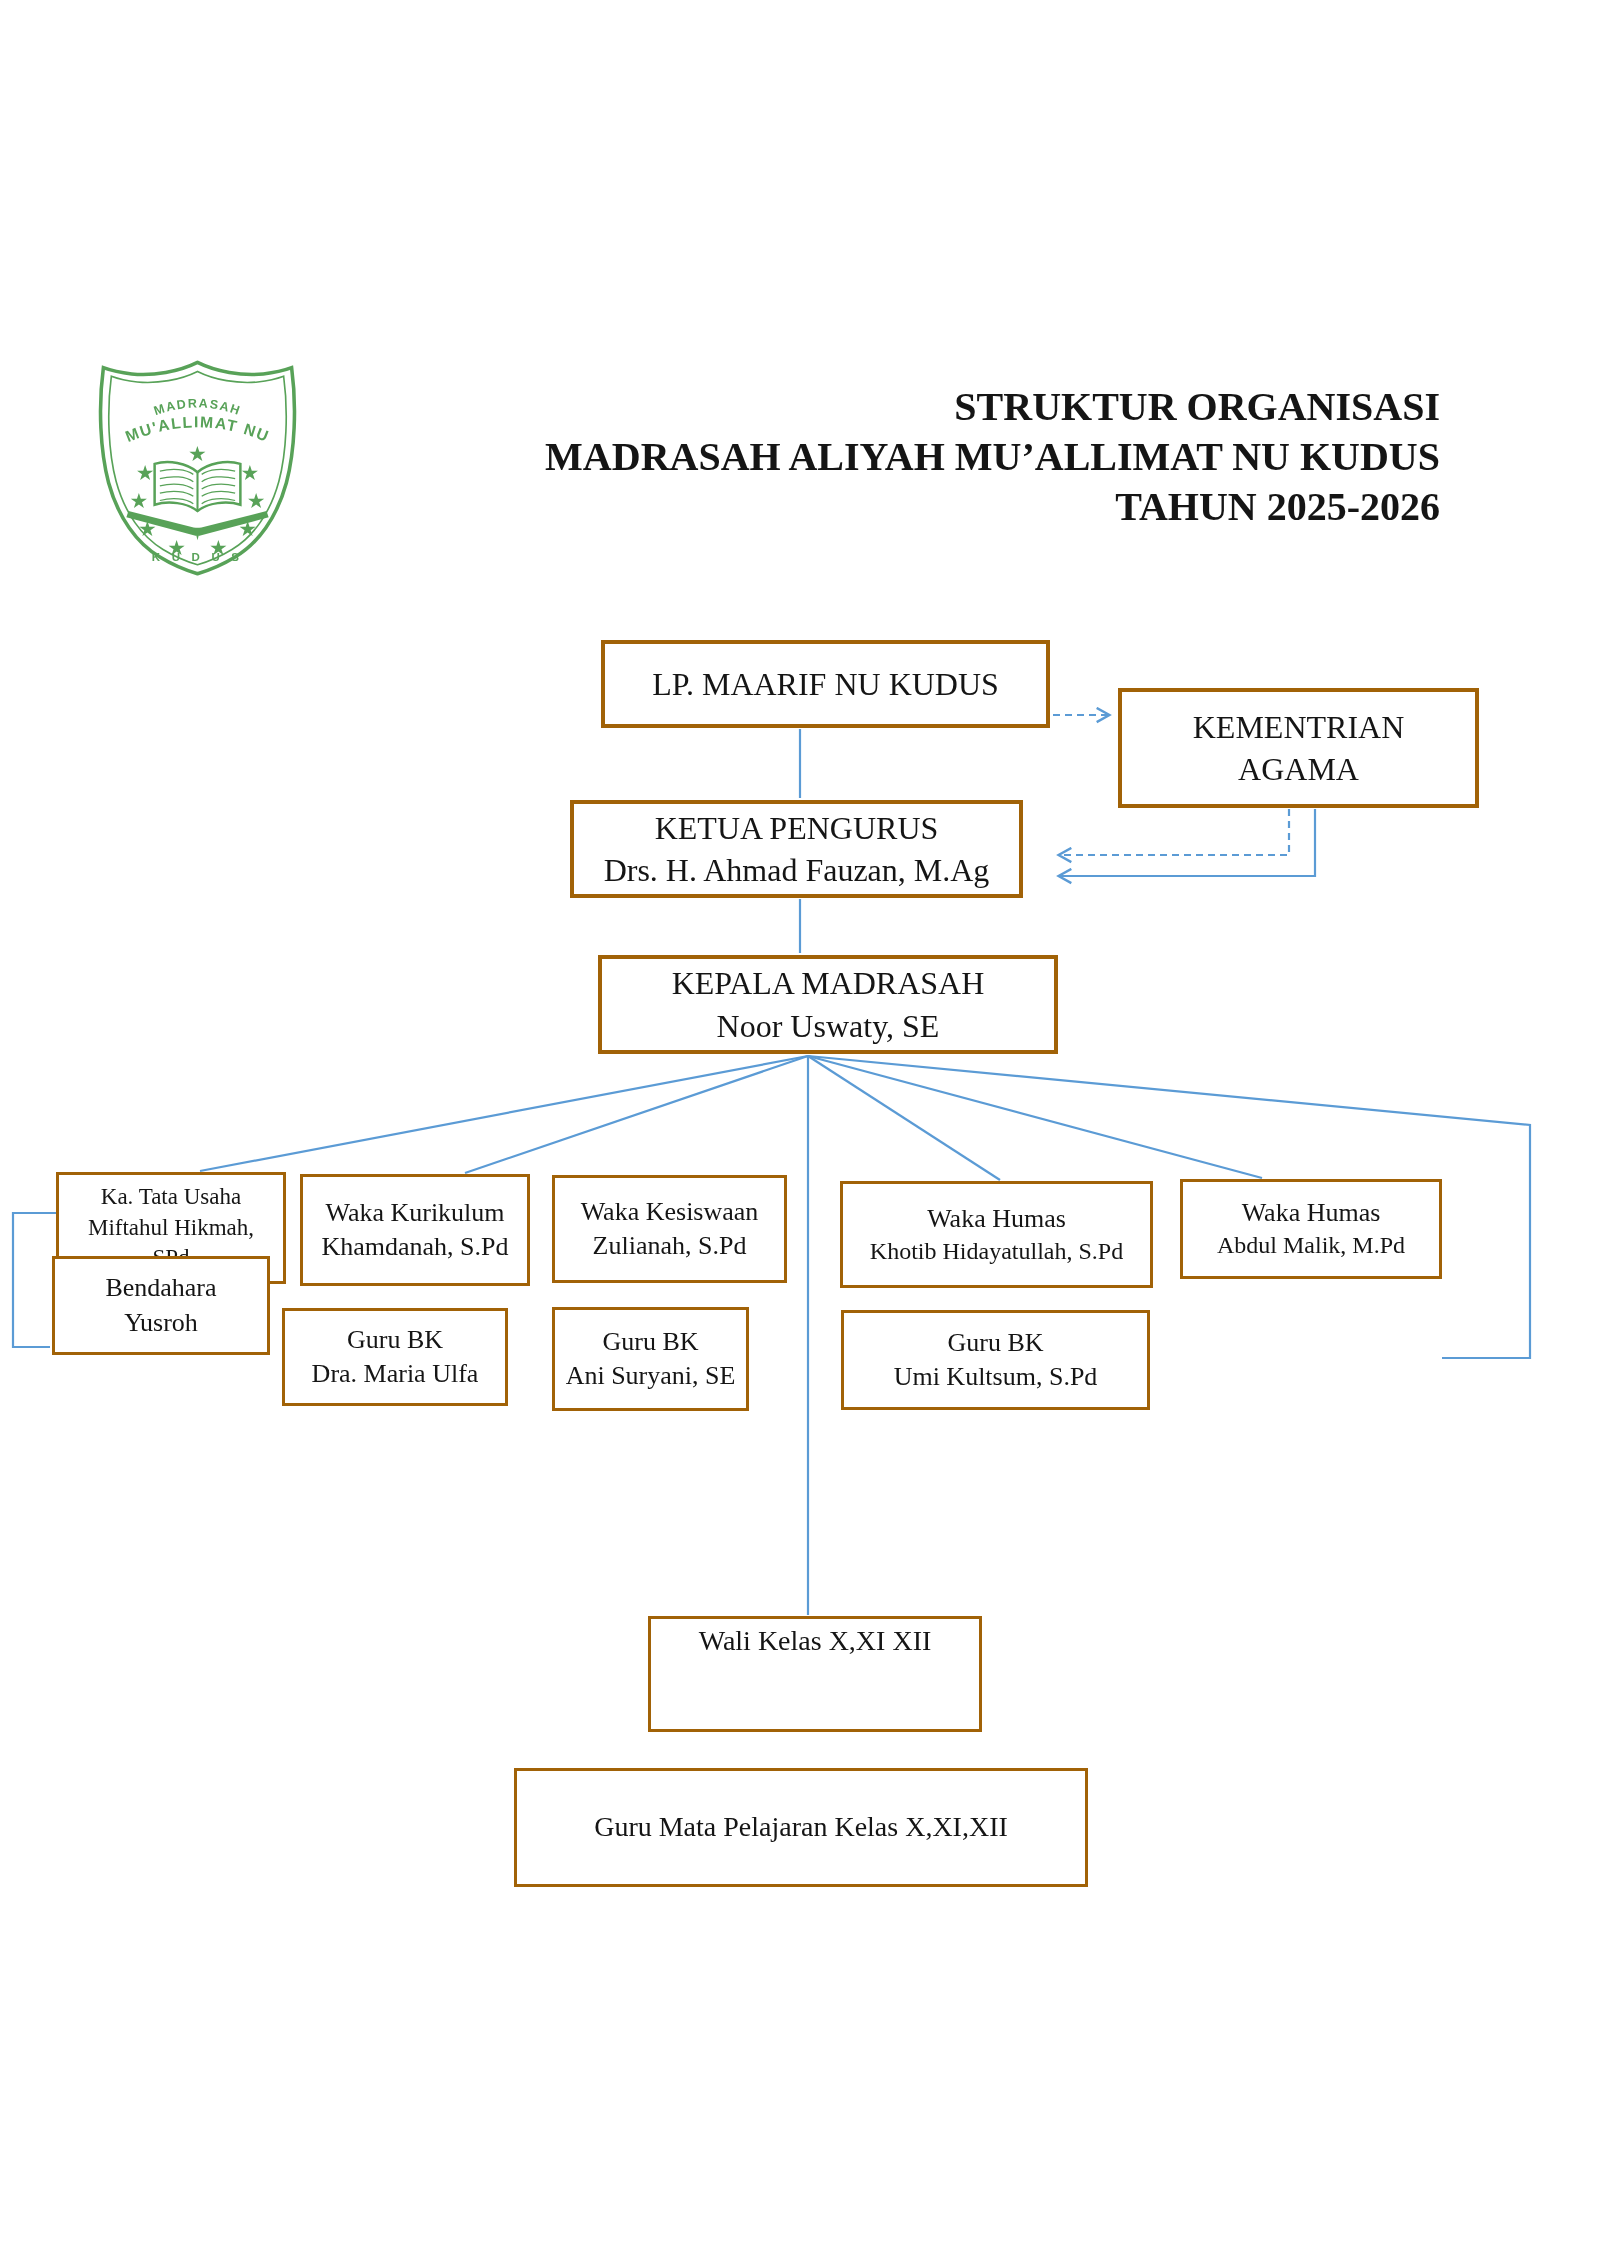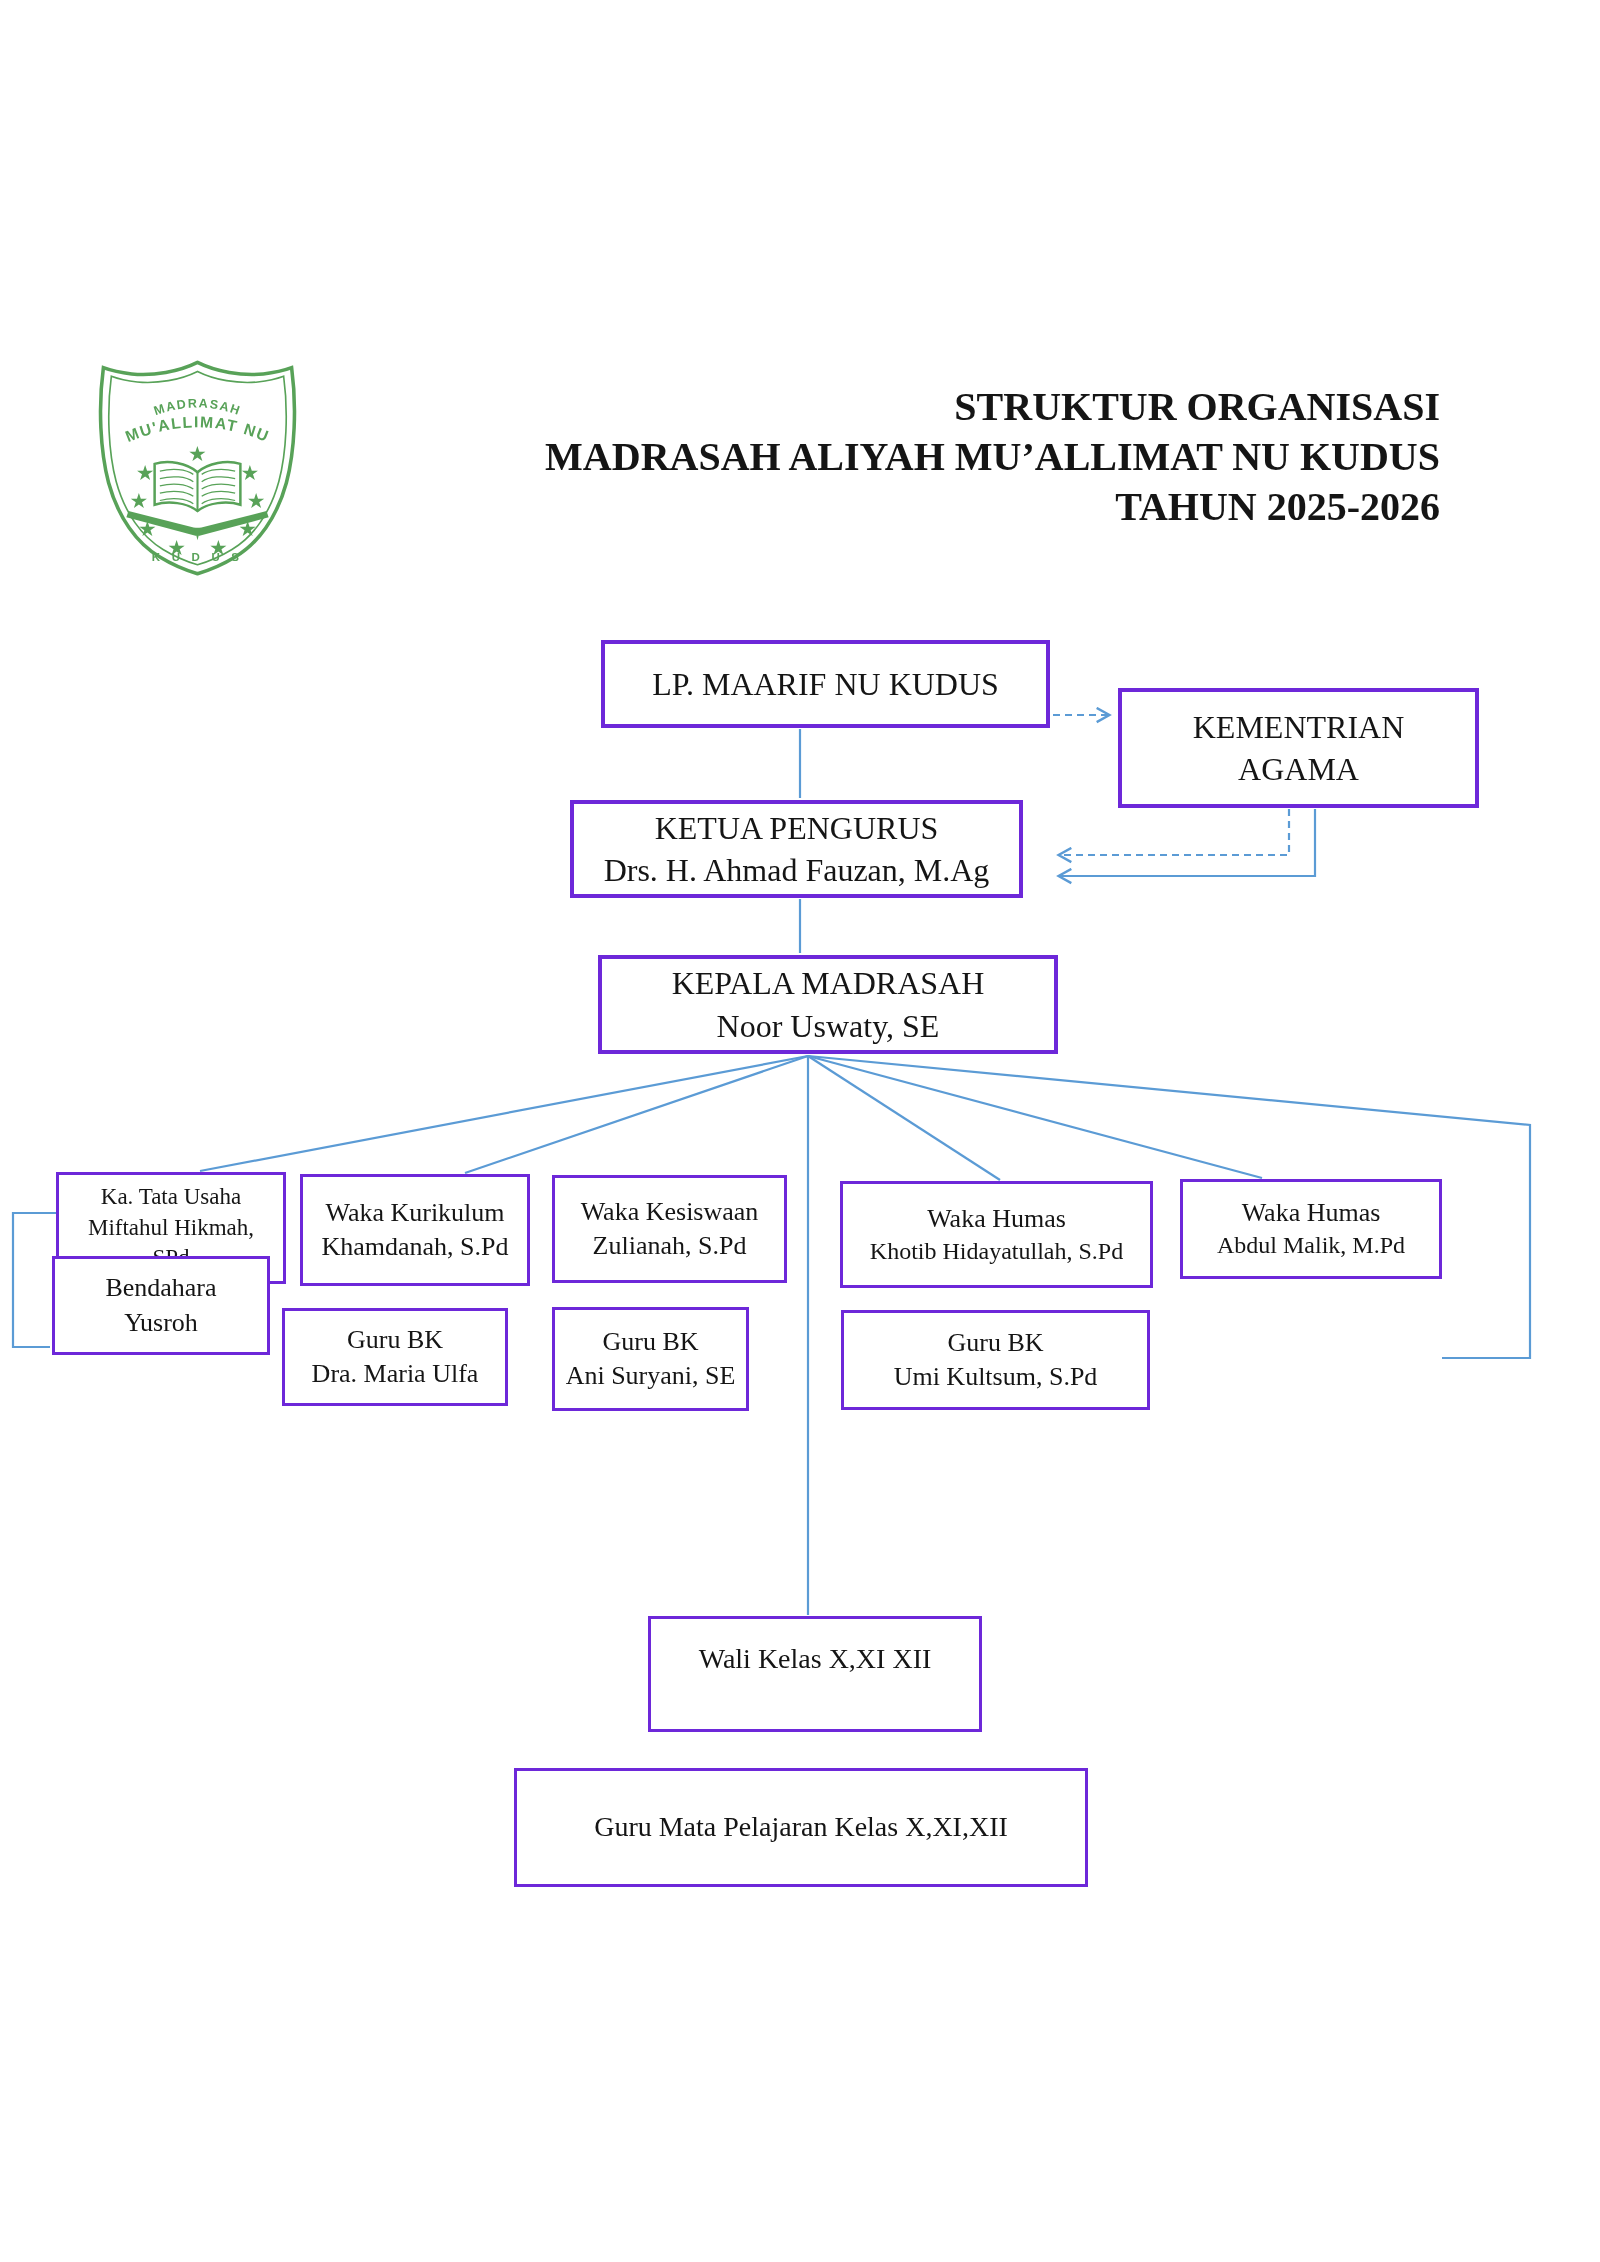--- a/index.html
+++ b/index.html
@@ -1,27 +1,27 @@
 <!DOCTYPE html>
 <html><head>
 <meta charset="utf-8">
 <style>
   html,body{margin:0;padding:0;background:#ffffff;}
   .page{position:relative;width:1600px;height:2262px;background:#ffffff;overflow:hidden;
         font-family:"Liberation Serif","DejaVu Serif",serif;color:#151515;}
   .connectors{position:absolute;left:0;top:0;z-index:1;}
   .box{position:absolute;z-index:2;box-sizing:border-box;background:#ffffff;
-       border:3px solid #6d28d9;display:flex;flex-direction:column;
+       border:3px solid #a16207;display:flex;flex-direction:column;
        align-items:center;justify-content:center;text-align:center;line-height:1.32;}
   .box.thick{border-width:4px;}
   .fs-xl{font-size:32px;}
   .fs-md{font-size:26px;}
   .fs-sm{font-size:23px;}
   .fs-bt{font-size:28px;}
-  .top-align{justify-content:flex-start;padding-top:22px;}
+  .top-align{justify-content:flex-start;padding-top:4px;}
   .title-block{position:absolute;left:250px;top:382px;width:1190px;z-index:2;
                text-align:right;font-weight:bold;font-size:40px;line-height:50px;}
   .logo-wrap{position:absolute;left:90px;top:352px;width:215px;height:228px;z-index:2;}
 </style>
 </head>
 <body>
 
 <div class="page">
 
   <svg class="connectors" width="1600" height="2262" viewBox="0 0 1600 2262">

